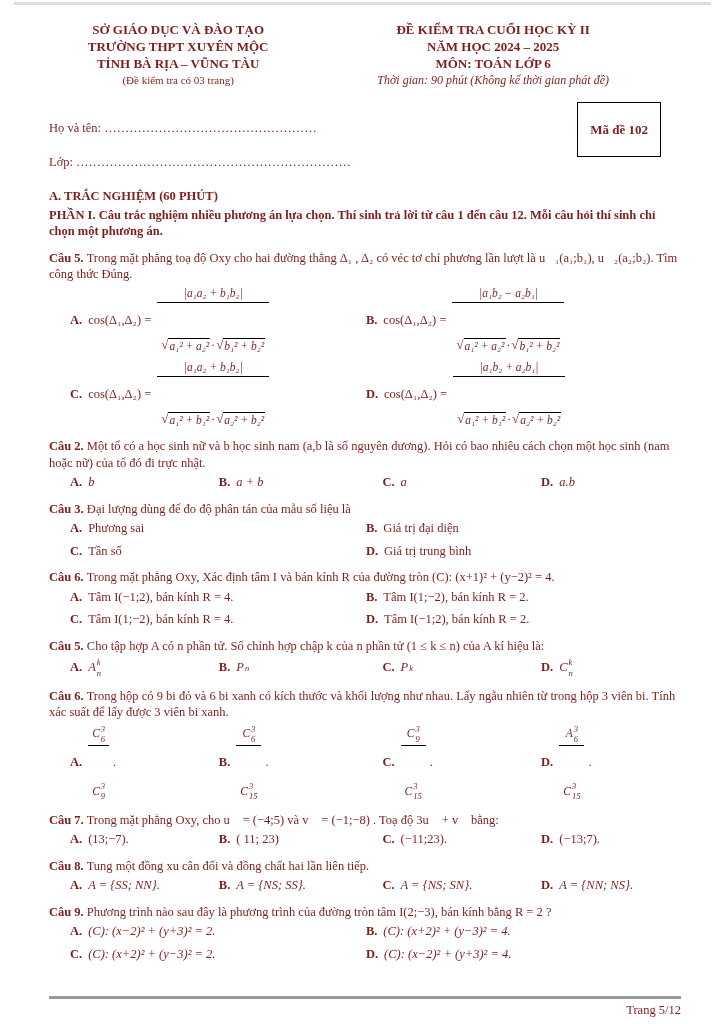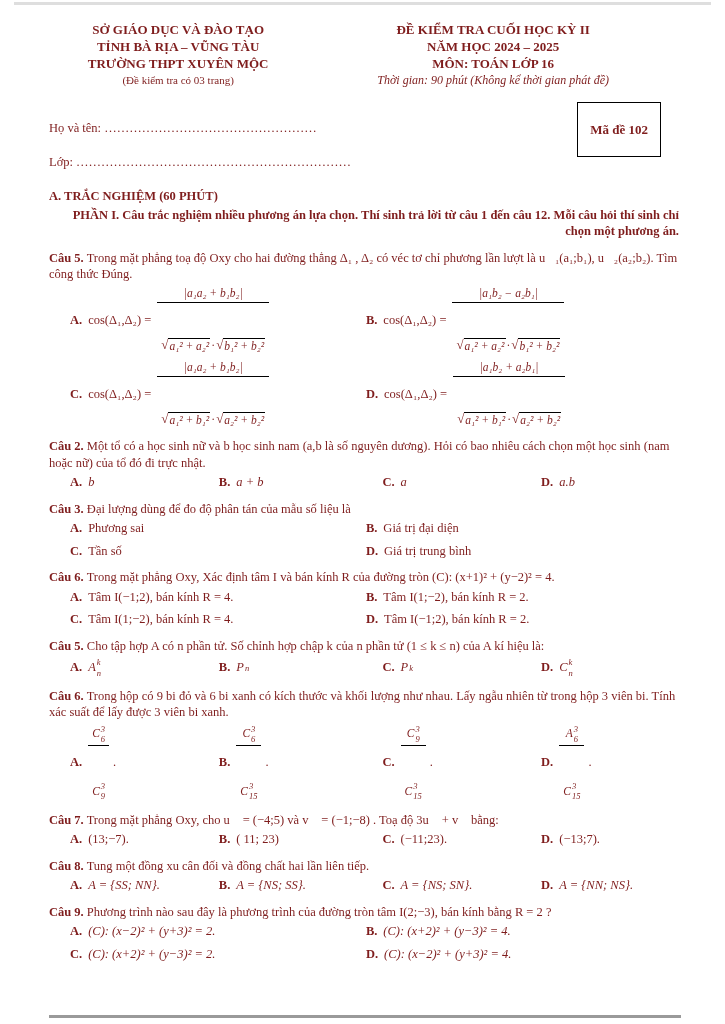--- a/index.html
+++ b/index.html
@@ -25,21 +25,21 @@
   .h-line { font-weight:bold; font-size:13px; line-height:1.3; }
   .h-sub  { font-weight:normal; font-size:11px; line-height:1.3; }
   .h-time { font-weight:normal; font-style:italic; font-size:12px; line-height:1.3; }
 
   .student-info { position:relative; margin-top:22px; height:70px; }
   .exam-code-box { position:absolute; right:18px; top:-8px; border:1.4px solid #000; padding:18px 12px; font-weight:bold; font-size:13px; }
   .name-line  { position:absolute; left:0; top:10px; }
   .class-line { position:absolute; left:0; top:44px; }
 
   .sec-title  { font-weight:bold; margin-top:8px; }
-  .part-intro { font-weight:bold; margin-top:2px;text-align:right; }
+  .part-intro { font-weight:bold; margin-top:2px; }
 
   .q { margin-top:10px; }
   .q-label { font-weight:bold; }
   .q-line2 { margin-left:18px; }
 
   .opts { padding-left:21px; margin-top:3px; display:grid; column-gap:6px; align-items:center; }
   .opts.cols4 { grid-template-columns:1.45fr 1.6fr 1.55fr 1.4fr; }
   .opts.cols2 { grid-template-columns:1fr 1.08fr; row-gap:6px; }
   .opt { display:flex; align-items:center; gap:6px; }
   .opt-label { font-weight:bold; }
@@ -68,28 +68,28 @@
 </style>
 </head>
 <body>
 
 <div class="page">
   <div class="top-edge"></div>
 
   <div class="header">
     <div class="h-col h-left">
       <div class="h-line">SỞ GIÁO DỤC VÀ ĐÀO TẠO</div>
+      <div class="h-line">TRƯỜNG THPT XUYÊN MỘC</div>
       <div class="h-line">TỈNH BÀ RỊA – VŨNG TÀU</div>
-      <div class="h-line">TRƯỜNG THPT XUYÊN MỘC</div>
       <div class="h-sub">(Đề kiểm tra có 03 trang)</div>
     </div>
     <div class="h-col h-right">
       <div class="h-line">ĐỀ KIỂM TRA CUỐI HỌC KỲ II</div>
       <div class="h-line">NĂM HỌC 2024 – 2025</div>
-      <div class="h-line">MÔN: TOÁN LỚP 16</div>
+      <div class="h-line">MÔN: TOÁN LỚP 6</div>
       <div class="h-time">Thời gian: 90 phút (Không kể thời gian phát đề)</div>
     </div>
   </div>
 
   <div class="student-info">
     <div class="exam-code-box">Mã đề 102</div>
     <div class="name-line">Họ và tên: ……………………………………………</div>
     <div class="class-line">Lớp: …………………………………………………………</div>
   </div>
 
@@ -433,14 +433,15 @@
         </div>
       <div class="opt">
           <span class="opt-label">D.</span>
           <span class="math-var">(C): (x−2)² + (y+3)² = 4.</span>
         </div>
     </div>
   </div>
 
   <div class="footer">
     <div class="footer-bar"></div>
+    <div class="footer-text">Trang 5/12</div>
   </div>
 </div>
 
 </body></html>

